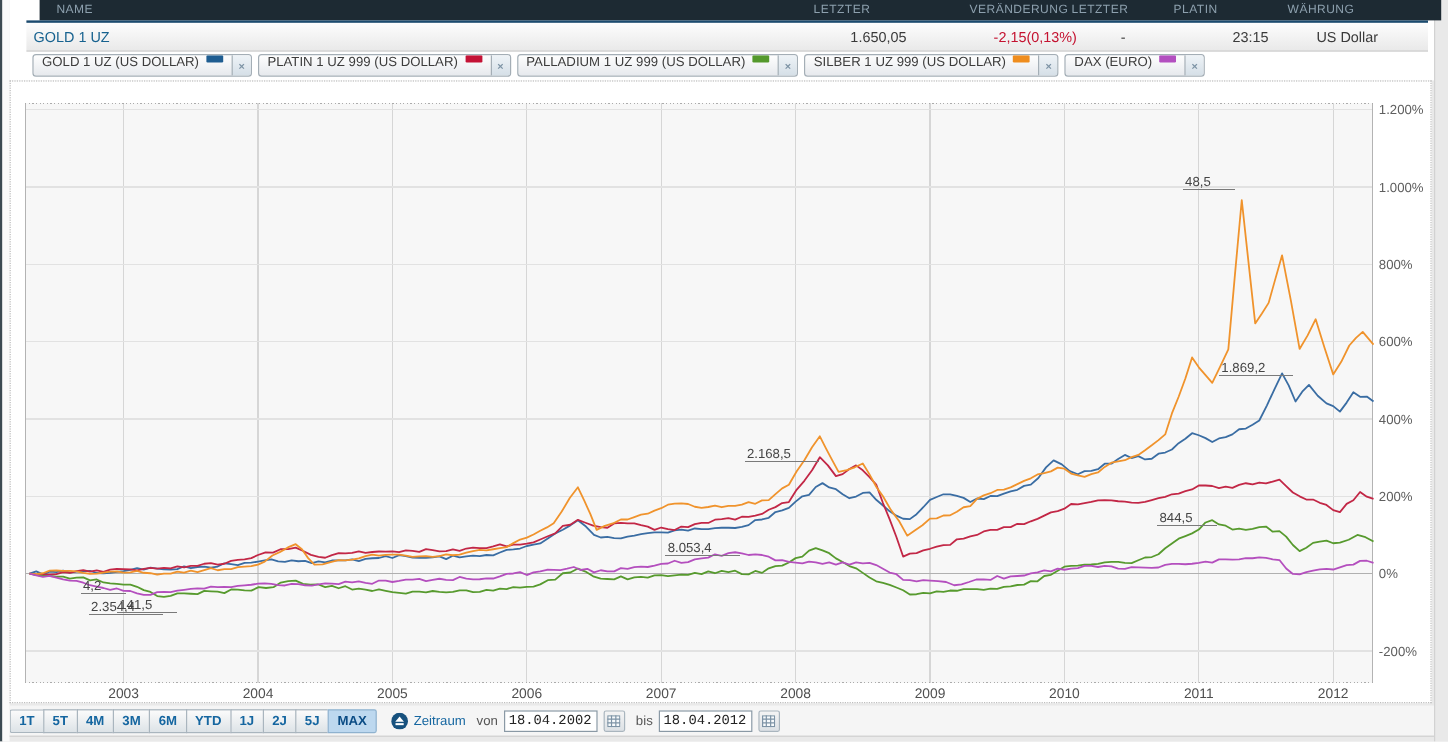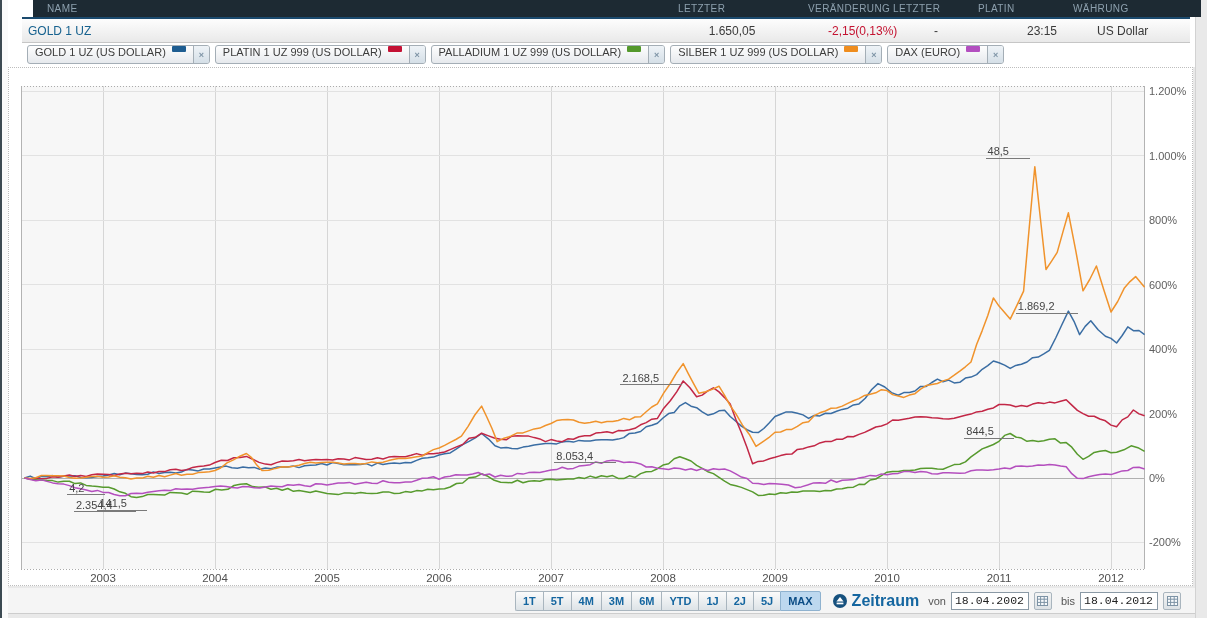--- a/index.html
+++ b/index.html
@@ -36,29 +36,29 @@
     color:#7d93a5;font-size:9px;font-weight:bold;display:flex;align-items:center;justify-content:center;cursor:pointer}
 
   
   .chart-panel{position:absolute;left:8px;top:67px;width:1185px;height:519px;box-sizing:border-box;
     background:#fff;border:1px dotted #bdbdbd}
   #chart{position:absolute;left:0;top:0;display:block}
 
   
   .toolbar{position:absolute;left:8px;top:588px;width:1187px;height:26px;box-sizing:border-box;
     background:#f5f5f5;border-bottom:1px solid #cdcdcd;display:flex;align-items:center;
-    justify-content:flex-end;padding-right:14px;font-size:11px;color:#555}
+    padding-right:14px;font-size:11px;color:#555}
   .range-buttons{display:flex}
   .rbtn{padding:3px 7px;min-width:12px;text-align:center;border:1px solid #a9b5be;border-right:none;
     background:linear-gradient(#fbfbfb,#dde3e7);color:#1566a0;font-weight:bold;font-size:11px;cursor:pointer}
   .rbtn:first-child{border-radius:2px 0 0 2px}
   .rbtn:last-child{border-right:1px solid #a9b5be;border-radius:0 2px 2px 0}
   .rbtn.active{background:#bdd8ef;color:#0b4c85;border-color:#8fb2cf}
   .zeitraum{display:flex;align-items:center;gap:5px;margin-left:12px}
-  .zlabel{color:#1566a0;font-weight:bold;font-size:16px;cursor:pointer}
+  .zlabel{color:#1566a0;font-weight:normal;font-size:11px;cursor:pointer}
   .vonbis{margin-left:4px}
   .date-input{width:70px;height:16px;border:1px solid #8a99a5;font-size:11.5px;padding:0 3px;
     color:#222;font-family:Liberation Mono, monospace;background:#fff}
   .cal-btn{width:18px;height:18px;border:1px solid #a9b5be;border-radius:2px;box-sizing:border-box;
     background:linear-gradient(#f4f4f4,#dce1e5);display:flex;align-items:center;justify-content:center;cursor:pointer;padding:0}
 </style>
 </head>
 <body>
 
 <div class="edge-dark"></div>

